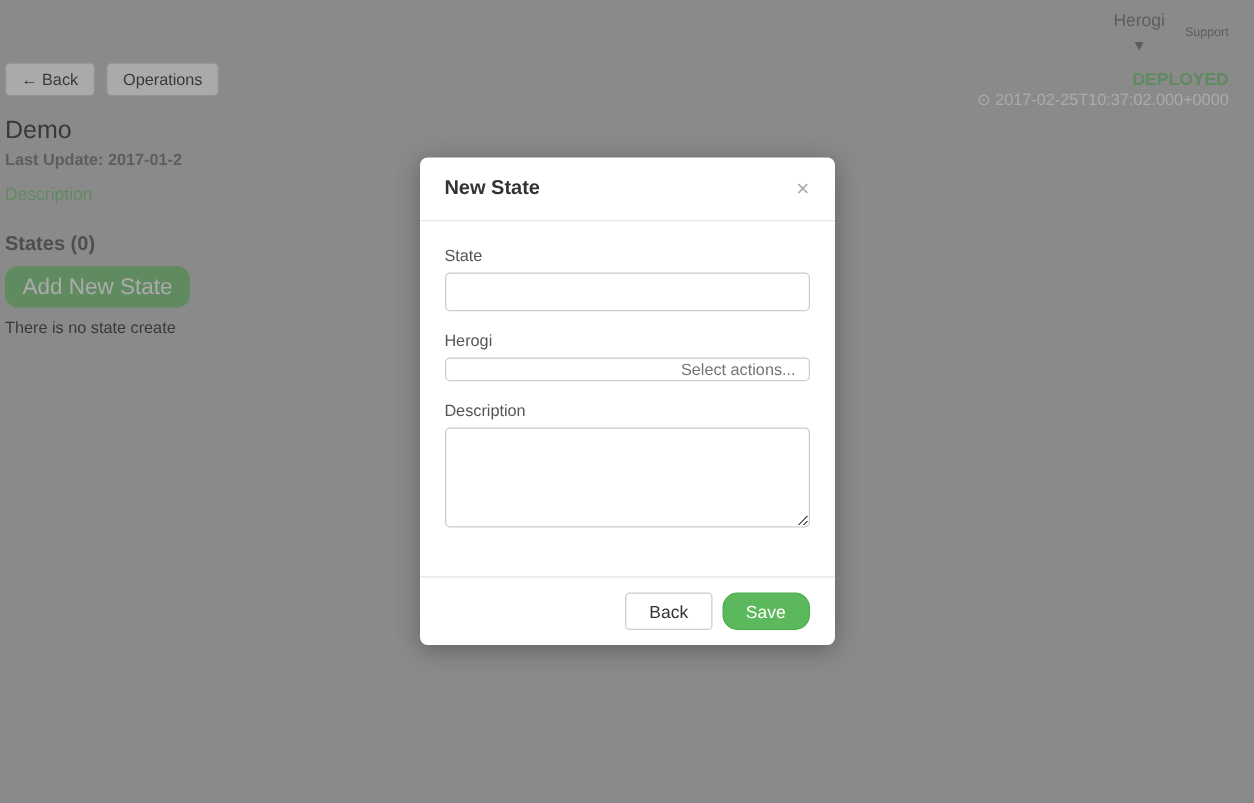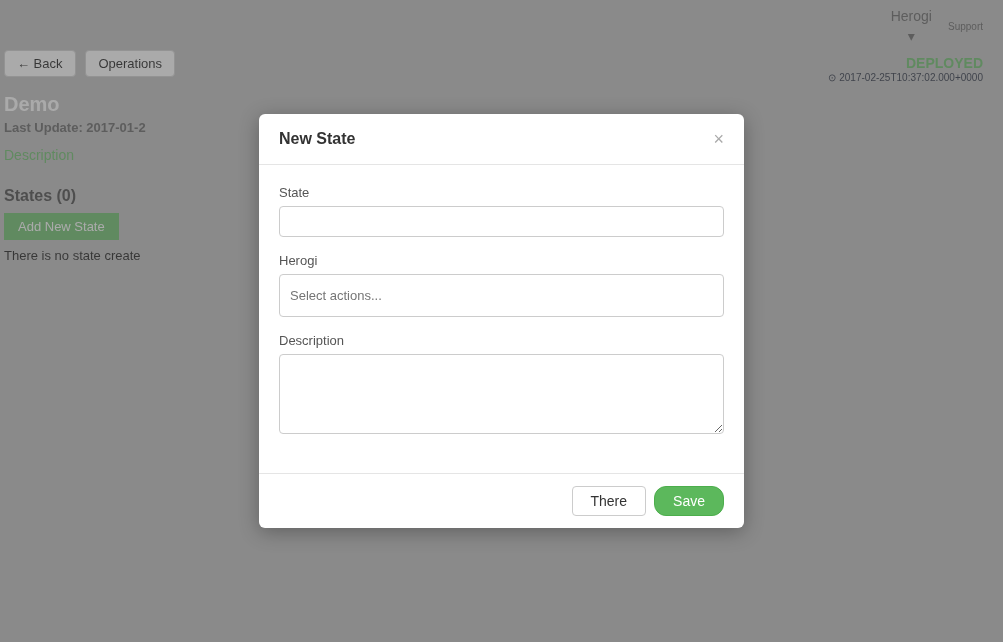--- a/index.html
+++ b/index.html
@@ -65,22 +65,22 @@
     .operations-btn {
       background: #fff;
       border: 1px solid #ccc;
       border-radius: 4px;
       padding: 5px 12px;
       font-size: 13px;
       cursor: pointer;
     }
     .page-title {
       font-size: 20px;
-      font-weight: bold;
-      color: #ffffff;
+      font-weight: normal;
+      color: #000000;
       margin-top: 16px;
     }
     .last-update {
       font-size: 13px;
       color: #555;
       margin-top: 4px;
     }
     .last-update span {
       font-weight: bold;
     }
@@ -94,23 +94,23 @@
     .states-heading {
       font-size: 16px;
       font-weight: bold;
       color: #333;
       margin-top: 24px;
     }
     .add-new-state-btn {
       background: #5cb85c;
       color: #fff;
       border: none;
-      border-radius: 0;
+      border-radius: 10px;
       padding: 6px 14px;
-      font-size: 13px;
+      font-size: 18px;
       cursor: pointer;
       margin-top: 8px;
       display: block;
     }
     .no-state-text {
       font-size: 13px;
       color: #000000;
       margin-top: 8px;
     }
     .deployed-badge {
@@ -119,42 +119,42 @@
       right: 20px;
       color: #5cb85c;
       font-weight: bold;
       font-size: 14px;
       z-index: 1;
     }
     .deployed-time {
       position: absolute;
       top: 72px;
       right: 20px;
-      font-size: 10px;
-      color: #0f172a;
+      font-size: 13px;
+      color: #ffffff;
       z-index: 1;
     }
 
     
     .modal-overlay {
       position: absolute;
       top: 0; left: 0;
       width: 100%; height: 100%;
       background: rgba(100,100,100,0.55);
       z-index: 10;
       display: flex;
       align-items: center;
       justify-content: center;
     }
 
     
     .modal {
       background: #fff;
       border-radius: 6px;
-      width: 485px;
+      width: 332px;
       box-shadow: 0 4px 20px rgba(0,0,0,0.3);
       position: relative;
     }
     .modal-header {
       padding: 16px 20px;
       border-bottom: 1px solid #e5e5e5;
       display: flex;
       justify-content: space-between;
       align-items: center;
     }
@@ -200,29 +200,30 @@
       border: 1px solid #ccc;
       border-radius: 4px;
       font-size: 13px;
       color: #333;
       resize: vertical;
       height: 80px;
       outline: none;
     }
     .actions-select {
       width: 100%;
-      padding: 13px 10px;
+      padding: 1px 10px;
       border: 1px solid #ccc;
       border-radius: 4px;
       font-size: 13px;
       color: #aaa;
       background: #fff;
       outline: none;
       cursor: pointer;
       appearance: none;
+      text-align: right;
     }
 
     .modal-footer {
       padding: 12px 20px;
       border-top: 1px solid #e5e5e5;
       display: flex;
       justify-content: flex-end;
       gap: 8px;
     }
     .btn-close {
@@ -299,17 +300,17 @@
         <input class="actions-select" type="text" placeholder="Select actions..." style="">
       </div>
 
       <div class="form-group">
         <label class="form-label">Description</label>
         <textarea class="form-textarea" placeholder="" style=""></textarea>
       </div>
     </div>
 
     <div class="modal-footer">
-      <button class="btn-close">There</button>
+      <button class="btn-close">Back</button>
       <button class="btn-save">Save</button>
     </div>
   </div>
 </div>
 
 </body></html>

